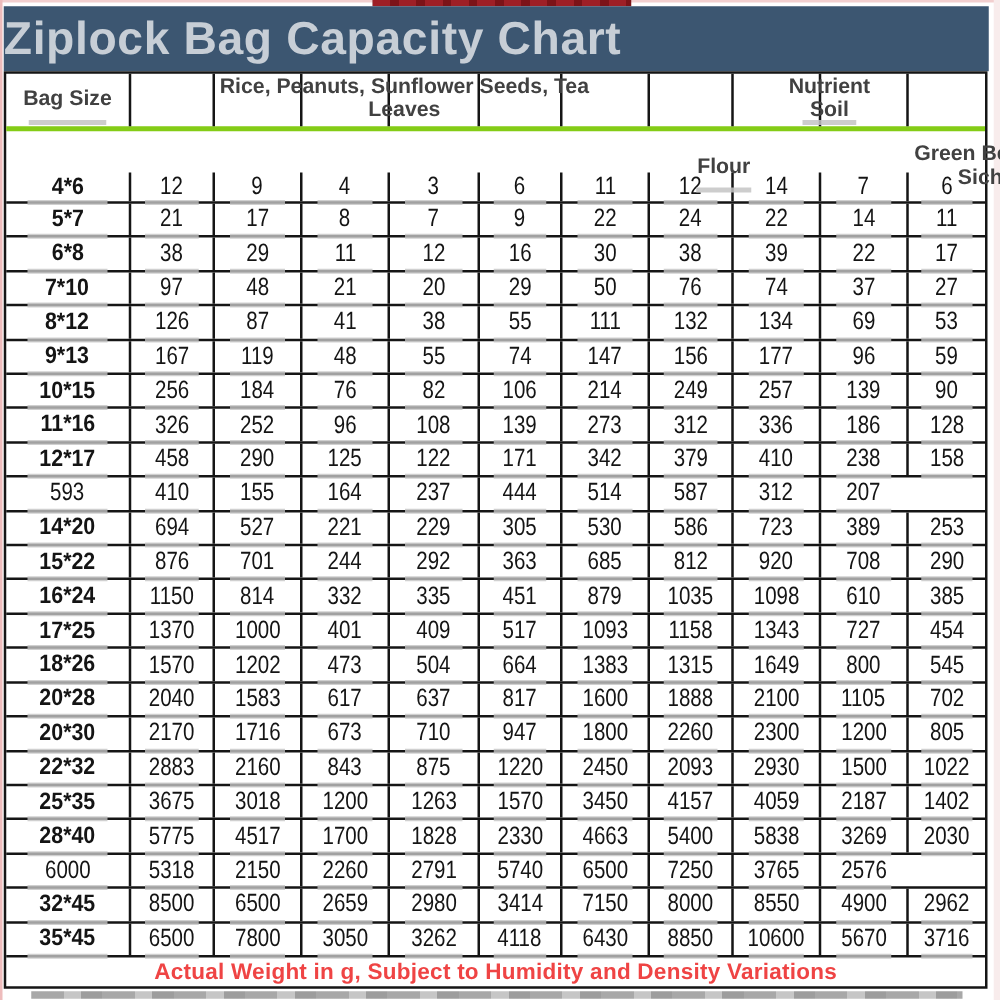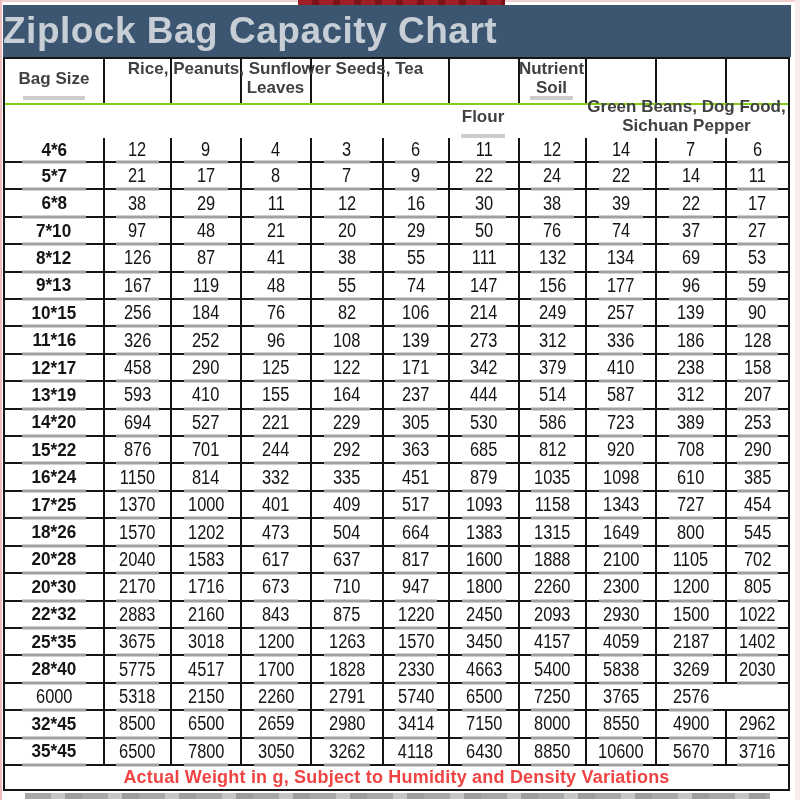--- a/index.html
+++ b/index.html
@@ -21,21 +21,21 @@
   .title-bar{position:absolute;left:3px;top:5px;width:788px;height:52px;
     background:#3c5671;display:flex;align-items:center;justify-content:flex-start;}
   .title-bar .t{font-size:37px;font-weight:bold;color:#c7ced6;letter-spacing:.5px;}
 
   
   .cap-table{position:absolute;left:3px;top:57px;width:787px;height:734px;
     border:2px solid #151515;box-sizing:border-box;background:#fff;}
 
   .thead{position:relative;display:grid;height:46px;box-sizing:border-box;
     grid-template-columns:98px 67px 70px 70px 72px 66px 70px 67px 70px 70px 63px;
-    border-bottom:2px solid #84cc16;}
+    border-bottom:4px solid #84cc16;gap:16px;}
   .vsep{position:absolute;top:0;bottom:0;width:2px;background:#151515;z-index:1;}
   .hcell{position:relative;z-index:2;display:flex;align-items:center;justify-content:center;
     text-align:center;font-weight:bold;color:#414141;font-size:17px;line-height:1.12;}
   .hcell .wrapbox{display:inline-block;}
   .w-left{max-width:312px;}
   .w-soil{max-width:70px;}
   .w-right{max-width:216px;}
   .dash::after{content:"";position:absolute;left:18%;right:18%;bottom:-3px;height:4px;
     background:#c4c4c4;opacity:.85;z-index:3;}
 
@@ -406,23 +406,20 @@
           <span class="cond">410</span>
         </div>
         <div class="cell">
           <span class="cond">238</span>
         </div>
         <div class="cell">
           <span class="cond">158</span>
         </div>
       </div>
       <div class="trow">
-        <div class="cell size">
-          <span class="cond">13*19</span>
-        </div>
         <div class="cell">
           <span class="cond">593</span>
         </div>
         <div class="cell">
           <span class="cond">410</span>
         </div>
         <div class="cell">
           <span class="cond">155</span>
         </div>
         <div class="cell">

